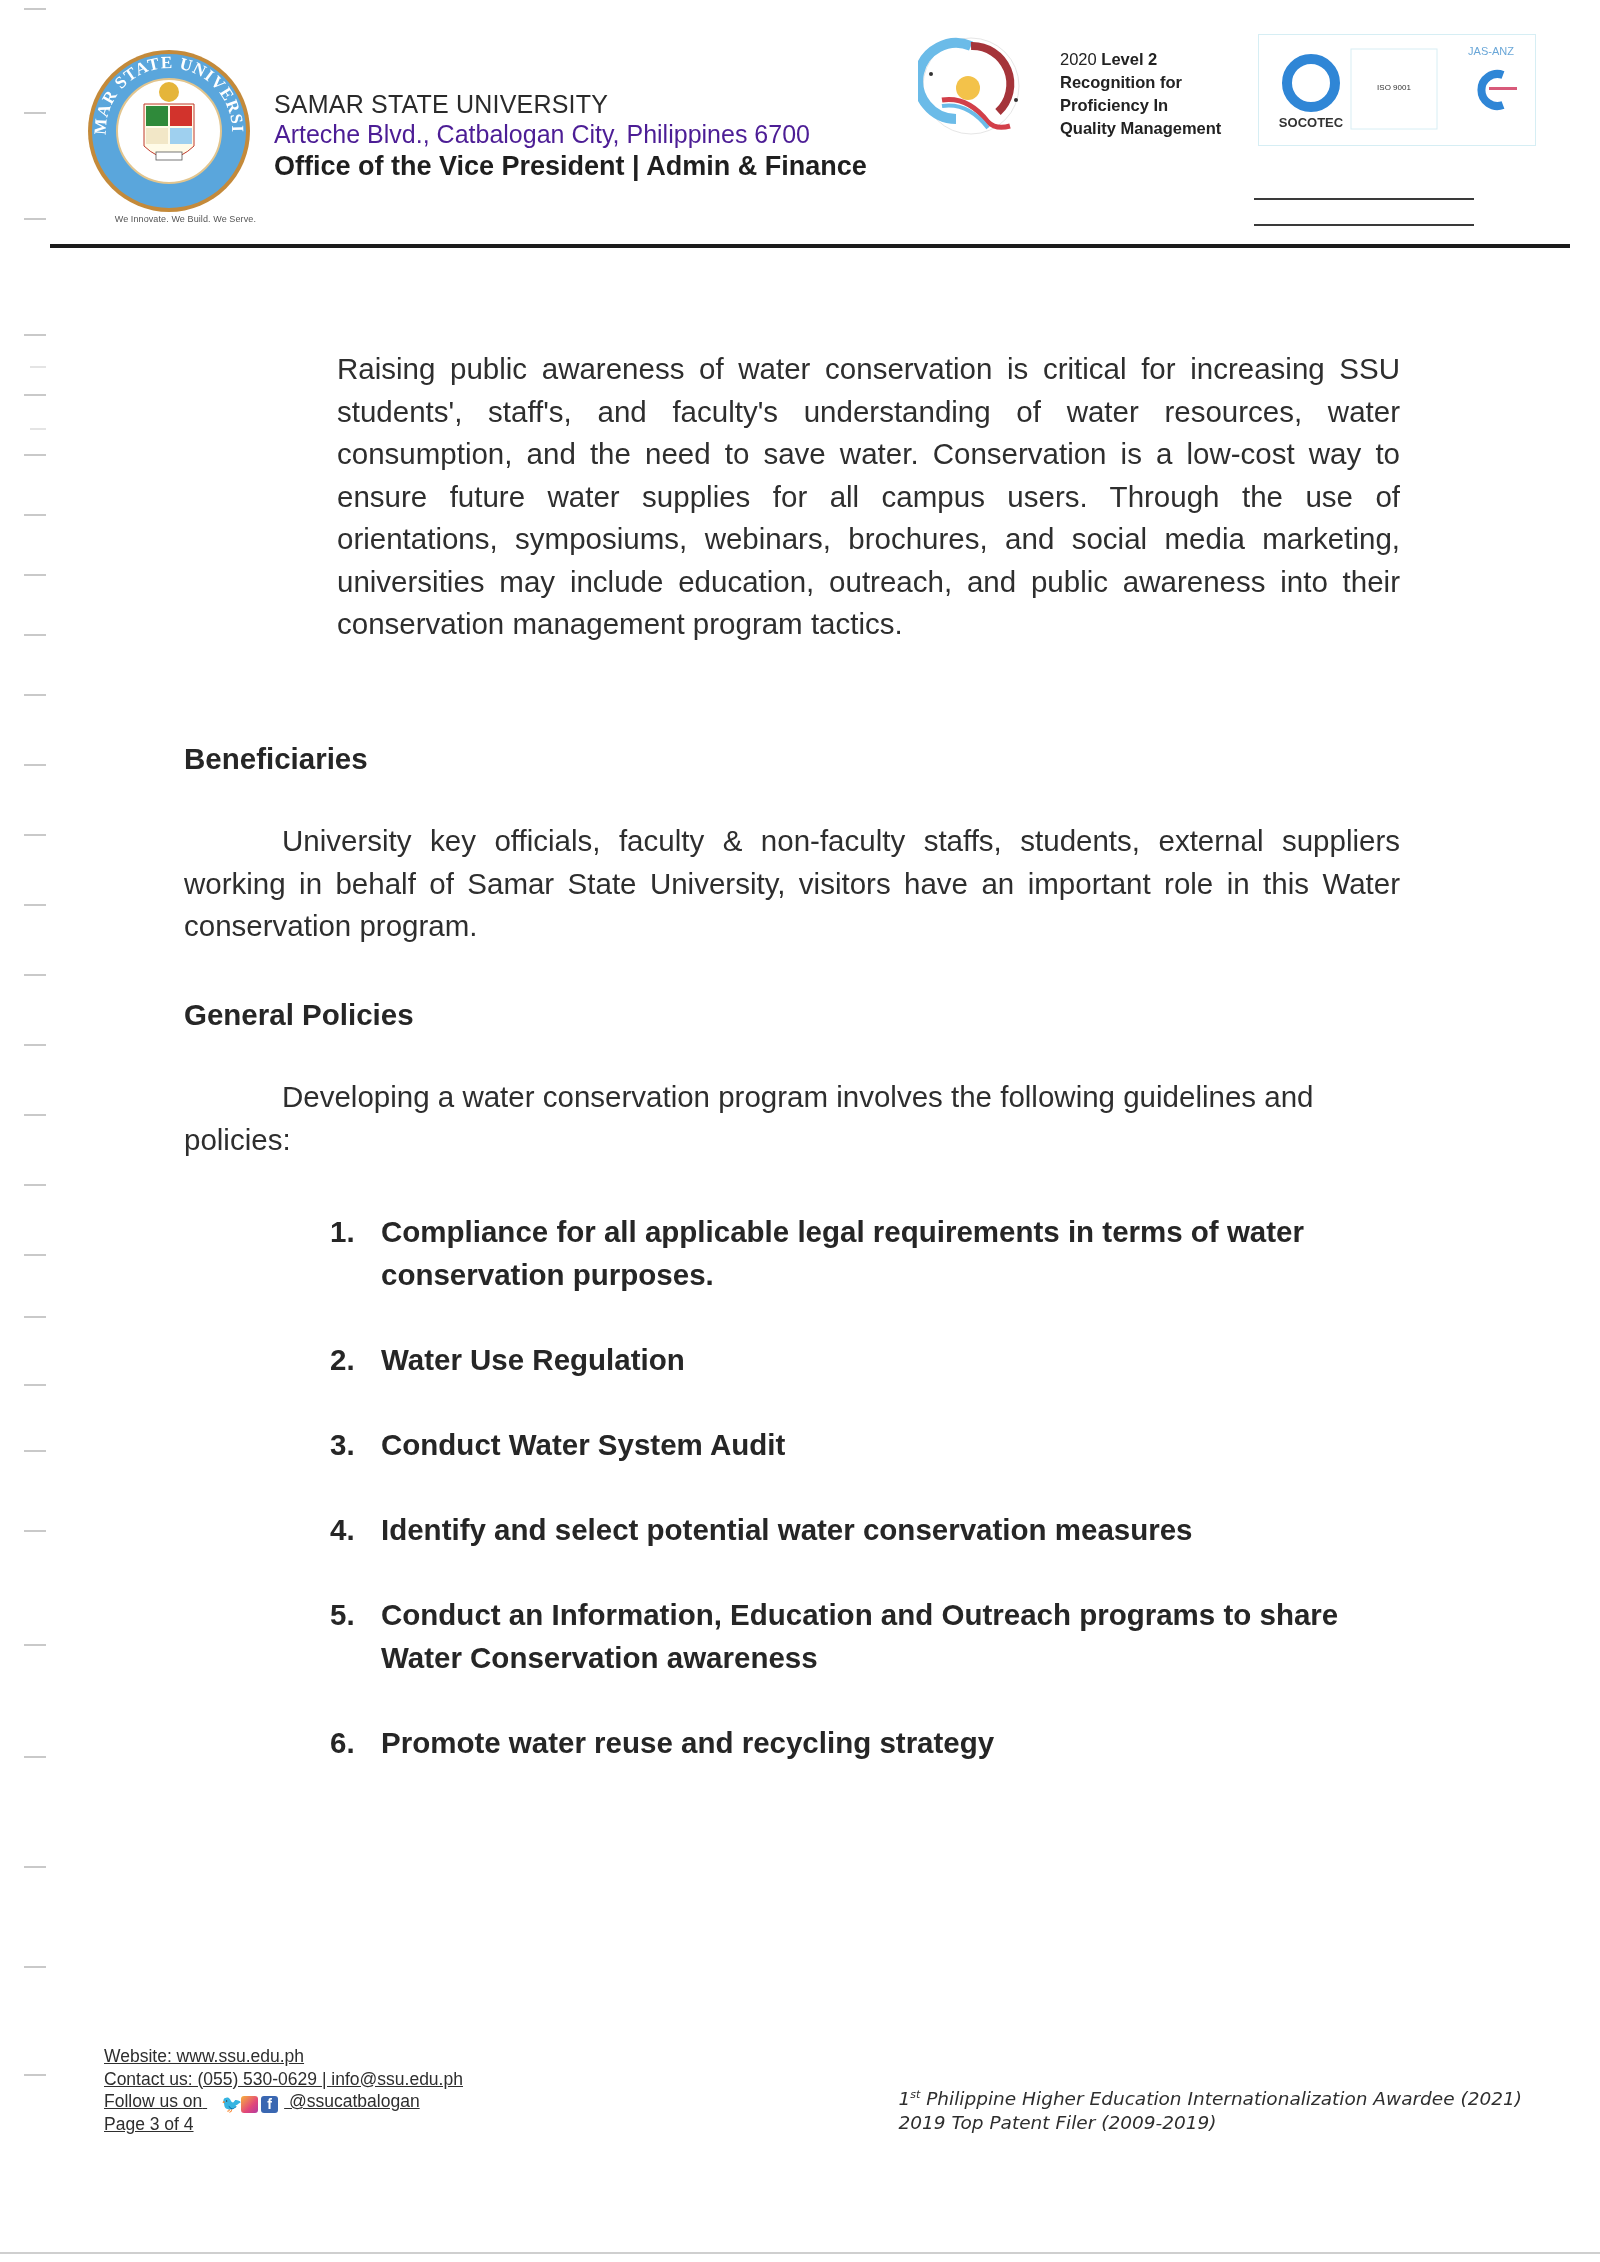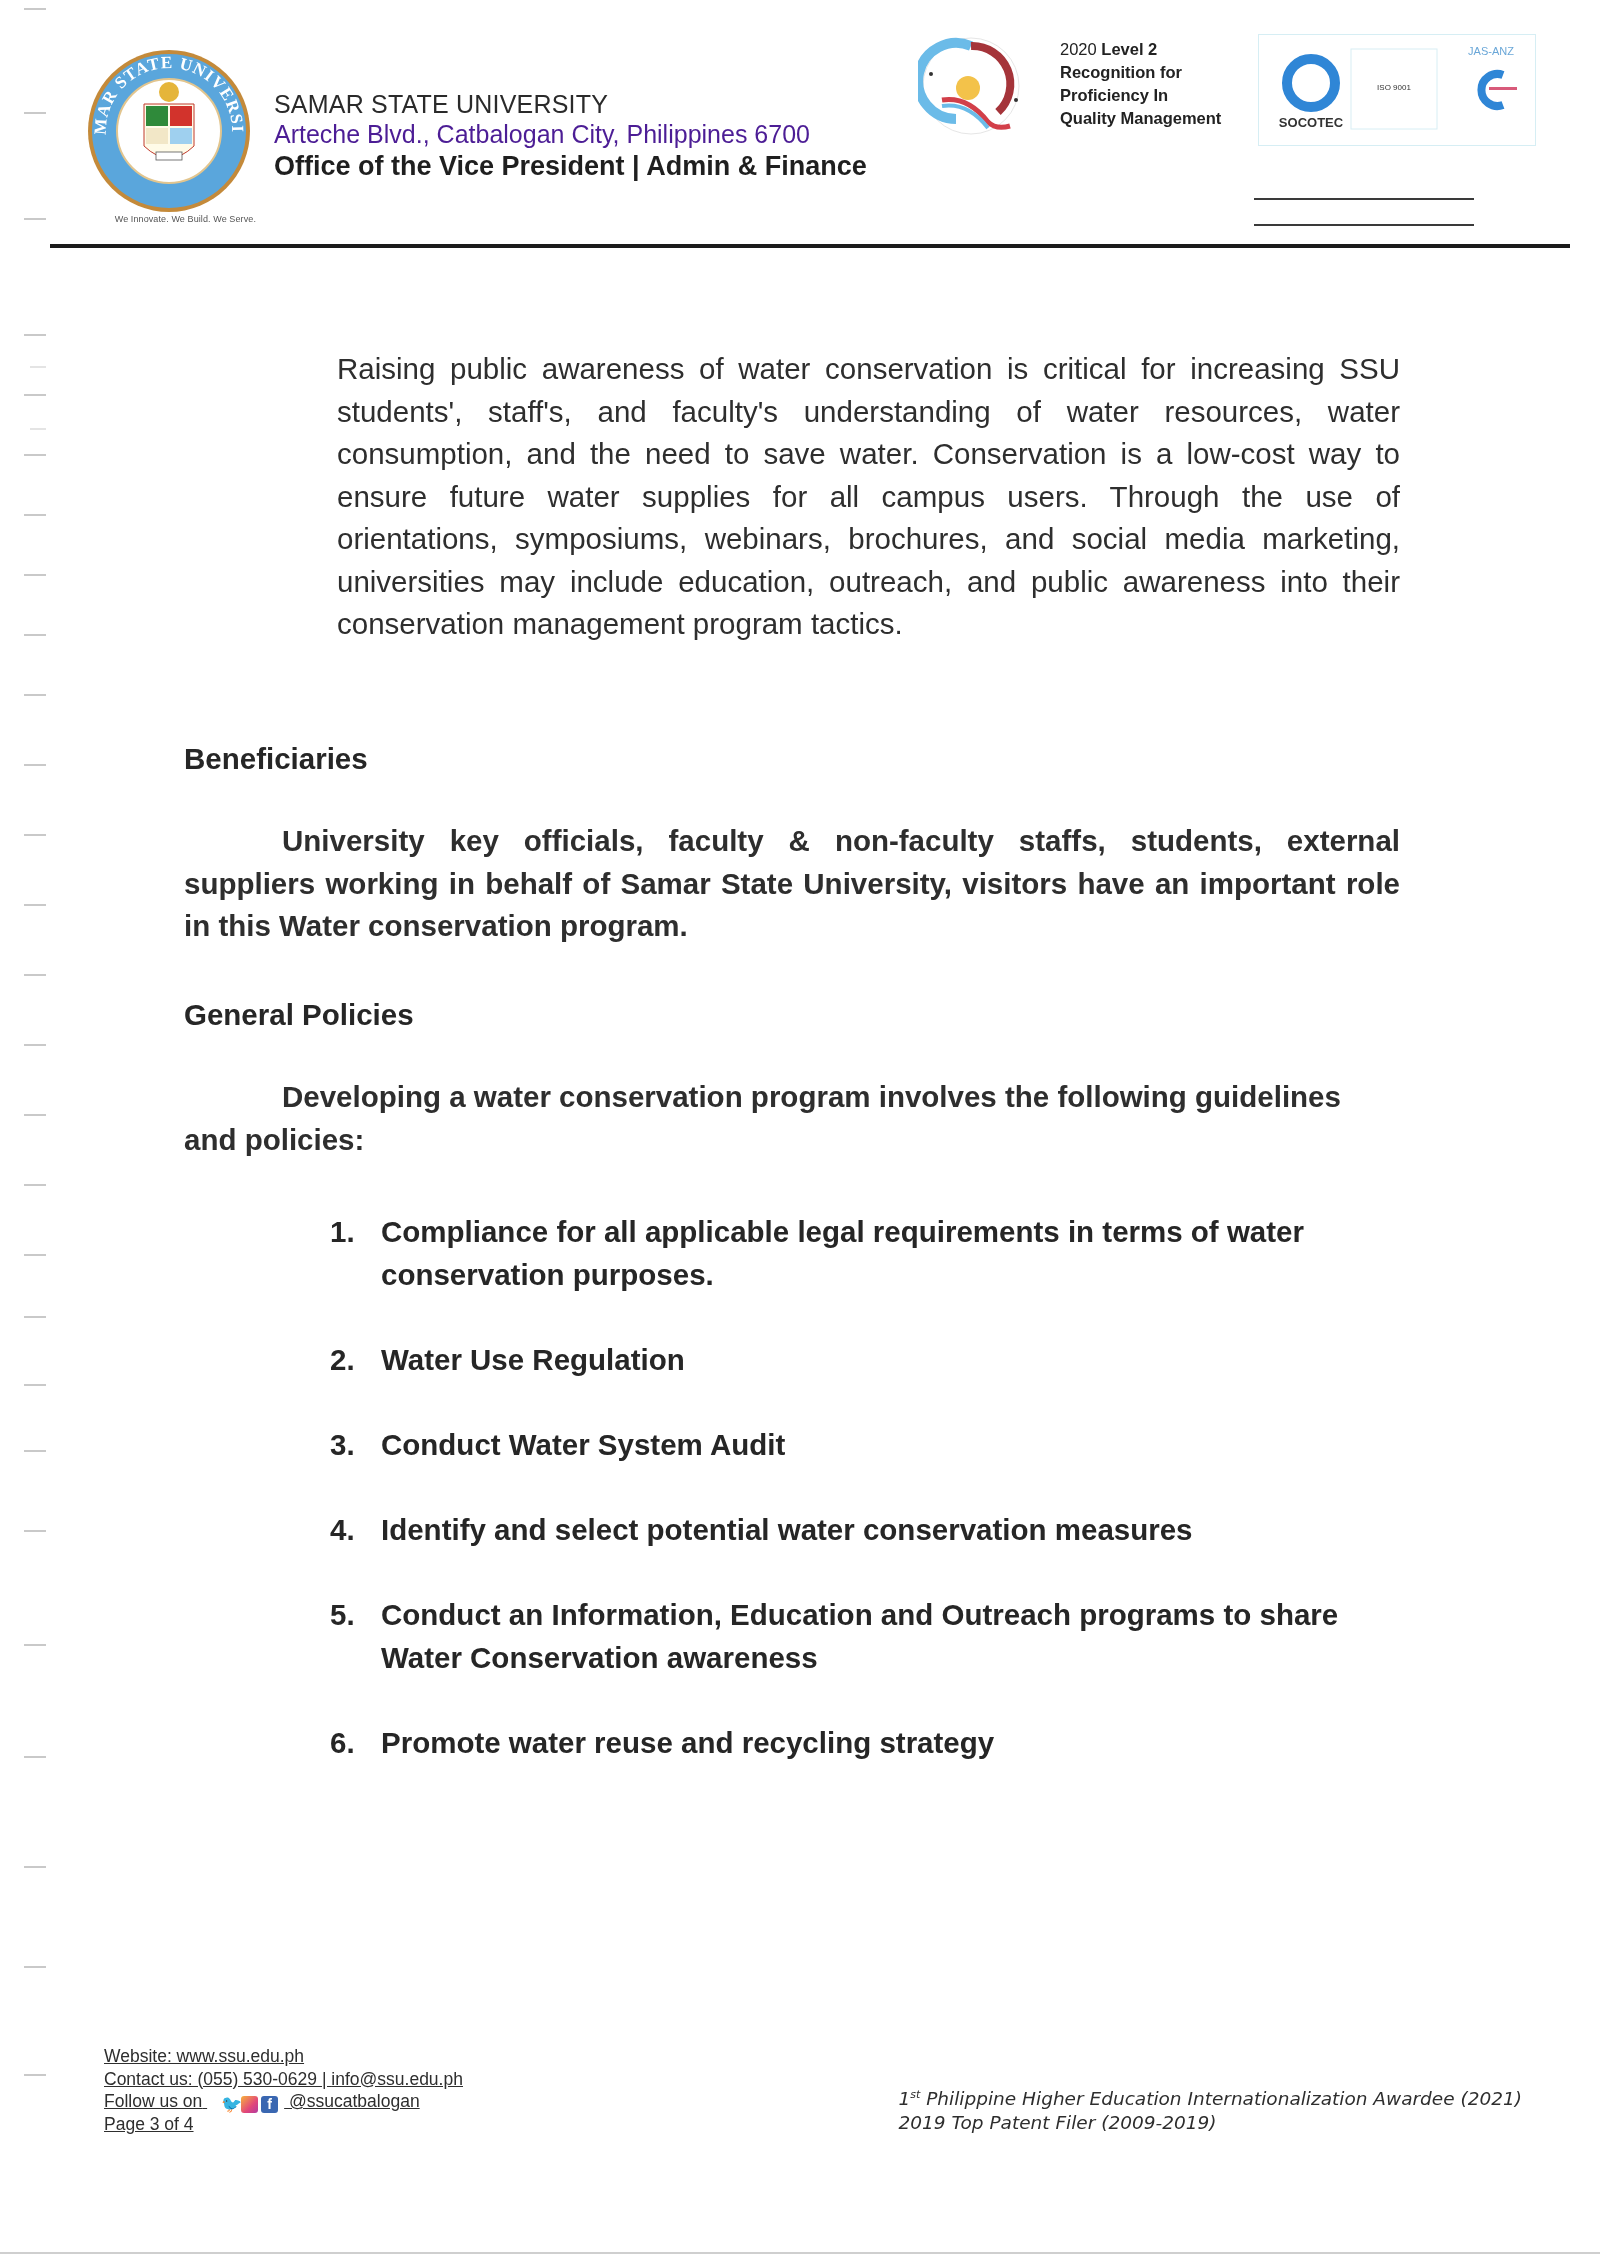--- a/index.html
+++ b/index.html
@@ -13,30 +13,30 @@
   .margin-mark { position: absolute; left: 24px; width: 22px; height: 2px; background: #c9c9c9; }
   .margin-mark.faint { background: #e4e4e4; width: 16px; left: 30px; }
 
   
   .seal { left: 86px; top: 48px; width: 166px; height: 166px; }
   .tagline { left: 86px; top: 214px; width: 170px; font-size: 9px; color: #555; text-align: right; letter-spacing: 0.1px; }
   .uni-name { left: 274px; top: 90px; font-size: 25px; color: #2a2a2a; letter-spacing: 0.2px; }
   .uni-addr { left: 274px; top: 120px; font-size: 25px; color: #4c1d95; }
   .uni-office { left: 274px; top: 151px; font-size: 27px; font-weight: bold; color: #1f1f1f; }
   .award-logo { left: 918px; top: 26px; width: 106px; height: 120px; }
-  .award-text { left: 1060px; top: 38px; font-size: 16.5px; line-height: 23px; color: #222; }
+  .award-text { left: 1060px; top: 48px; font-size: 16.5px; line-height: 23px; color: #222; }
   .award-text b { font-weight: bold; }
   .cert-box { left: 1258px; top: 34px; width: 276px; height: 110px; border: 1px solid #d6eef4; }
   .sig-line { position: absolute; left: 1254px; width: 220px; height: 2px; background: #3a3a3a; }
   .header-rule { left: 50px; top: 244px; width: 1520px; height: 4px; background: #1b1b1b; }
 
   
   .para { position: absolute; font-size: 29.5px; line-height: 42.5px; color: #2e2e2e; text-align: justify; text-align-last: left; }
   .heading { position: absolute; font-size: 29.5px; font-weight: bold; color: #262626; }
-  .indent { text-indent: 98px; font-weight: bold; }
+  .indent { text-indent: 98px; }
   .list { position: absolute; left: 330px; top: 1210px; width: 1070px; margin: 0; padding: 0; list-style: none; }
   .list li { position: relative; font-size: 29.5px; font-weight: bold; line-height: 43px; color: #262626; padding-left: 51px; }
   .list li .num { position: absolute; left: 0; top: 0; }
   .list li.gap { margin-top: 42px; }
 
   
   .foot-left { left: 104px; top: 2045px; font-size: 17.5px; line-height: 22.5px; color: #2e2e2e; text-decoration: underline; }
   .foot-left .email { text-decoration: underline; }
   .social { display: inline-flex; gap: 3px; vertical-align: -3px; margin: 0 6px 0 14px; }
   .social span { display: inline-block; width: 17px; height: 17px; border-radius: 3px; }

